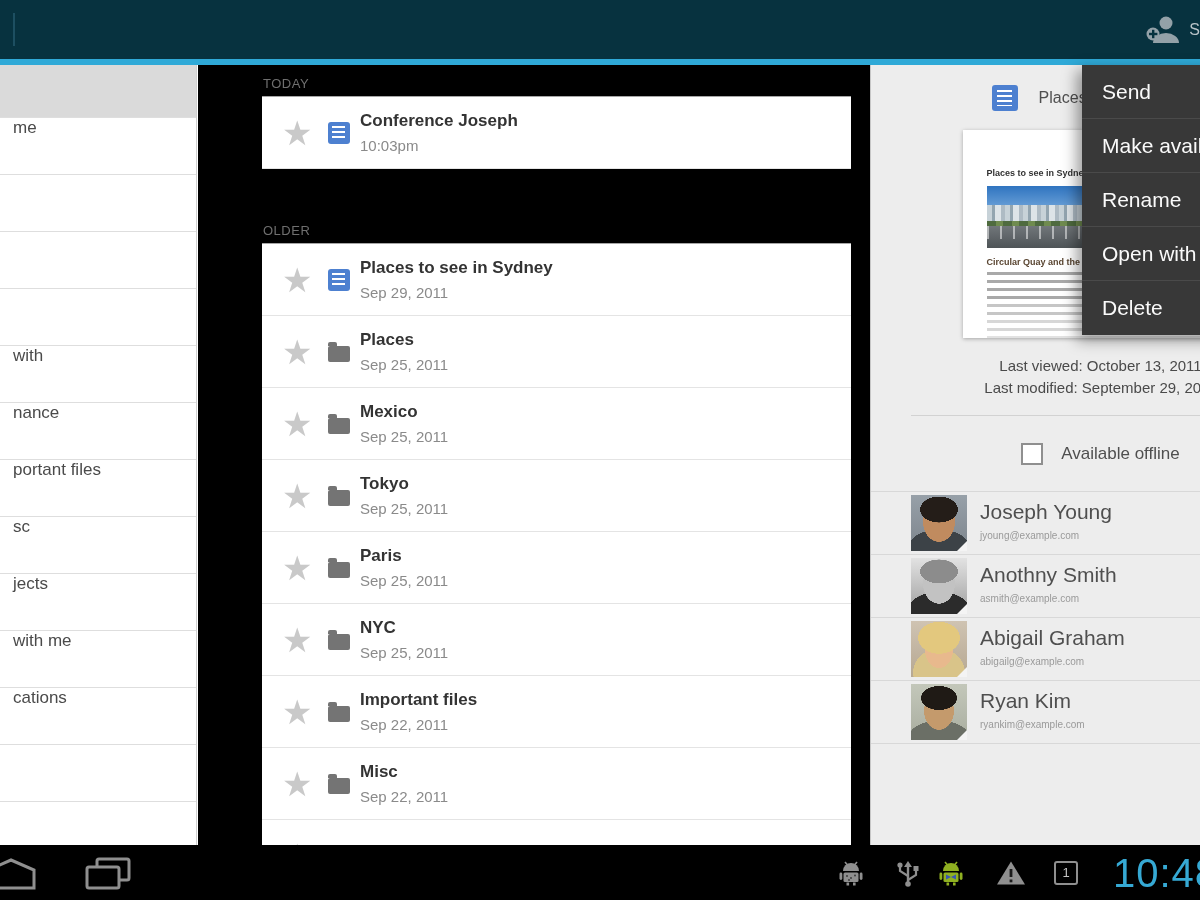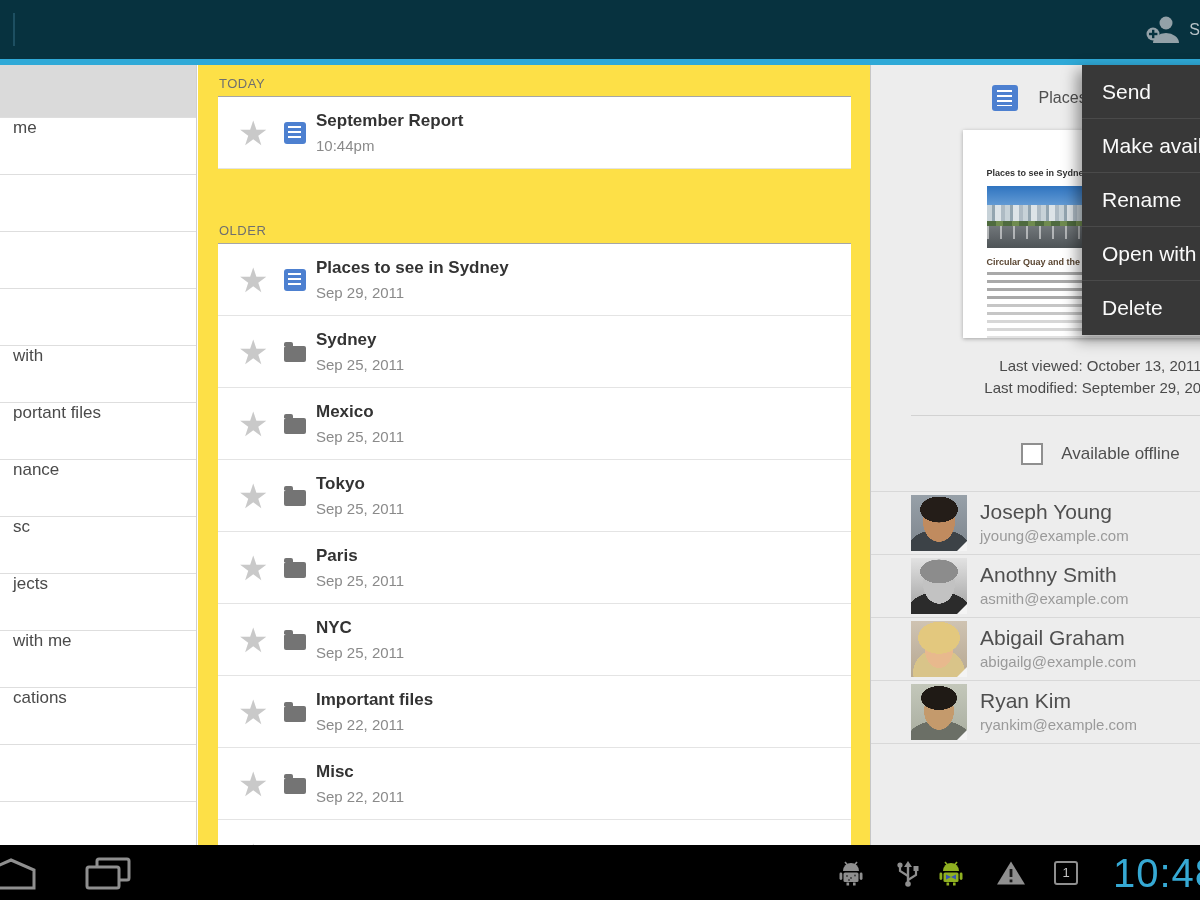--- a/index.html
+++ b/index.html
@@ -15,21 +15,21 @@
   .accent { position:absolute; top:59px; left:0; width:1200px; height:6px; background:#2fa9d7; }
 
   
   .sidebar { position:absolute; top:65px; left:0; width:197px; bottom:55px; background:#fff;
              border-right:1px solid #cfcfcf; overflow:hidden; }
   .side-row { height:57px; border-bottom:1px solid #dedede; display:flex; align-items:flex-start;
               padding-left:13px; font-size:17px; color:#4a4a4a; background:#fff; }
   .side-row.selected { height:53px; background:#dadada; }
 
   
-  .list { position:absolute; top:65px; left:198px; width:672px; bottom:55px; background:#fde047; overflow:hidden; }
+  .list { position:absolute; top:65px; left:198px; width:672px; bottom:55px; background:#000000; overflow:hidden;padding-left:44px; }
   .list-inner { margin:0 19px 0 20px; }
   .sect-head { font-size:13px; color:#6f6f6f; letter-spacing:.5px; padding:11px 0 5px 1px;
                border-bottom:1px solid #a6a6a6; }
   .sect-head.older { padding-top:54px; }
   .row { height:72px; display:flex; align-items:center; padding-left:20px;
          border-bottom:1px solid #e4e4e4; background:#fff; }
   .star { width:30px; font-size:34px; line-height:30px; color:#c9c9c9; text-align:center;
           margin-right:16px; flex:none; }
   .doc-icon { width:22px; height:22px; border-radius:3px; background:#4d80d0; flex:none;
               margin-right:10px; display:flex; align-items:center; padding-left:4px; }
@@ -89,21 +89,21 @@
                     linear-gradient(#e2e2e2,#9e9e9e); }
   .av2 { background:radial-gradient(ellipse 21px 16px at 50% 30%,#e3c87e 0 99%,rgba(0,0,0,0) 100%),
                     radial-gradient(ellipse 14px 18px at 50% 52%,#e8b98d 0 99%,rgba(0,0,0,0) 100%),
                     radial-gradient(ellipse 26px 24px at 50% 92%,#d9c489 0 99%,rgba(0,0,0,0) 100%),
                     linear-gradient(#cfc3b2,#b6a892); }
   .av3 { background:radial-gradient(ellipse 18px 12px at 50% 25%,#1f1a15 0 99%,rgba(0,0,0,0) 100%),
                     radial-gradient(ellipse 15px 19px at 50% 48%,#c49a6c 0 99%,rgba(0,0,0,0) 100%),
                     radial-gradient(ellipse 30px 16px at 50% 94%,#6b6f66 0 99%,rgba(0,0,0,0) 100%),
                     linear-gradient(#c3c7ba,#a9ad9f); }
   .p-name  { font-size:21px; color:#4f4f4f; line-height:22px; }
-  .p-email { font-size:15px; color:#9a9a9a; line-height:21px; margin-top:2px;text-align:right; }
+  .p-email { font-size:10px; color:#9a9a9a; line-height:21px; margin-top:2px; }
 
   
   .menu { position:absolute; top:65px; left:1082px; width:240px; background:#383838;
           box-shadow:-5px 5px 14px rgba(0,0,0,.4); z-index:30; }
   .menu-item { height:54px; display:flex; align-items:center; padding-left:20px;
                border-bottom:1px solid #4a4a4a; font-size:21px; color:#fafafa; white-space:nowrap; }
   .menu-item:last-child { border-bottom:none; }
 
   
   .sysbar { position:absolute; left:0; bottom:0; width:1200px; height:55px; background:#000; z-index:40; }
@@ -147,24 +147,24 @@
     <div class="side-row">
         <span></span>
       </div>
     <div class="side-row">
         <span></span>
       </div>
     <div class="side-row">
         <span>with</span>
       </div>
     <div class="side-row">
+        <span>nance</span>
+      </div>
+    <div class="side-row">
         <span>portant files</span>
-      </div>
-    <div class="side-row">
-        <span>nance</span>
       </div>
     <div class="side-row">
         <span>sc</span>
       </div>
     <div class="side-row">
         <span>jects</span>
       </div>
     <div class="side-row">
         <span>with me</span>
       </div>
@@ -179,42 +179,42 @@
   <div class="list">
     <div class="list-inner">
       <div class="sect-head">TODAY</div>
 
       <div class="row">
         <span class="star">★</span>
         <span class="doc-icon">
             <span class="lines"></span>
           </span>
         <div class="rowtext">
-          <div class="title">September Report</div>
-          <div class="date">10:44pm</div>
+          <div class="title">Conference Joseph</div>
+          <div class="date">10:03pm</div>
         </div>
       </div>
 
       <div class="sect-head older">OLDER</div>
 
       <div class="row">
         <span class="star">★</span>
         <span class="doc-icon">
             <span class="lines"></span>
           </span>
         <div class="rowtext">
           <div class="title">Places to see in Sydney</div>
           <div class="date">Sep 29, 2011</div>
         </div>
       </div>
       <div class="row">
         <span class="star">★</span>
         <span class="folder-icon"></span>
         <div class="rowtext">
-          <div class="title">Sydney</div>
+          <div class="title">Places</div>
           <div class="date">Sep 25, 2011</div>
         </div>
       </div>
       <div class="row">
         <span class="star">★</span>
         <span class="folder-icon"></span>
         <div class="rowtext">
           <div class="title">Mexico</div>
           <div class="date">Sep 25, 2011</div>
         </div>

